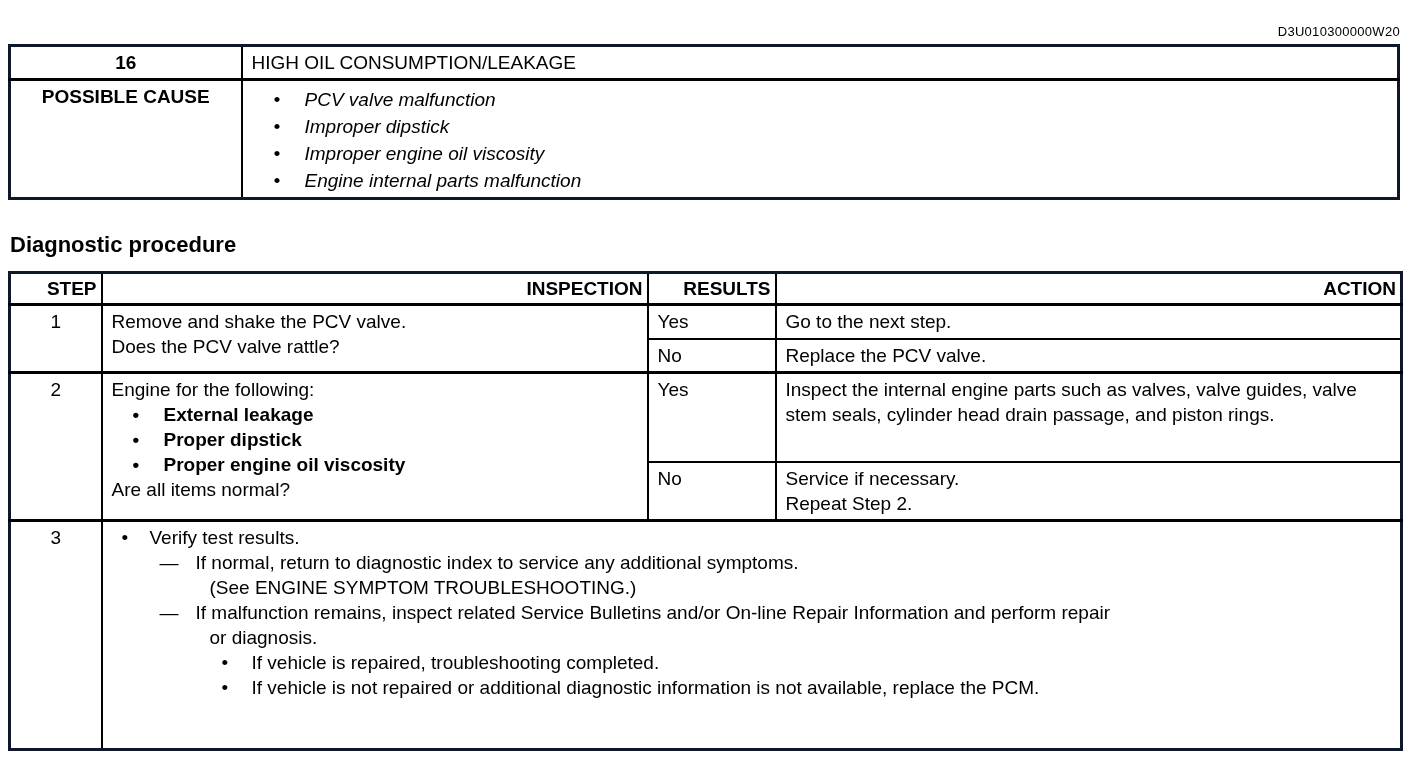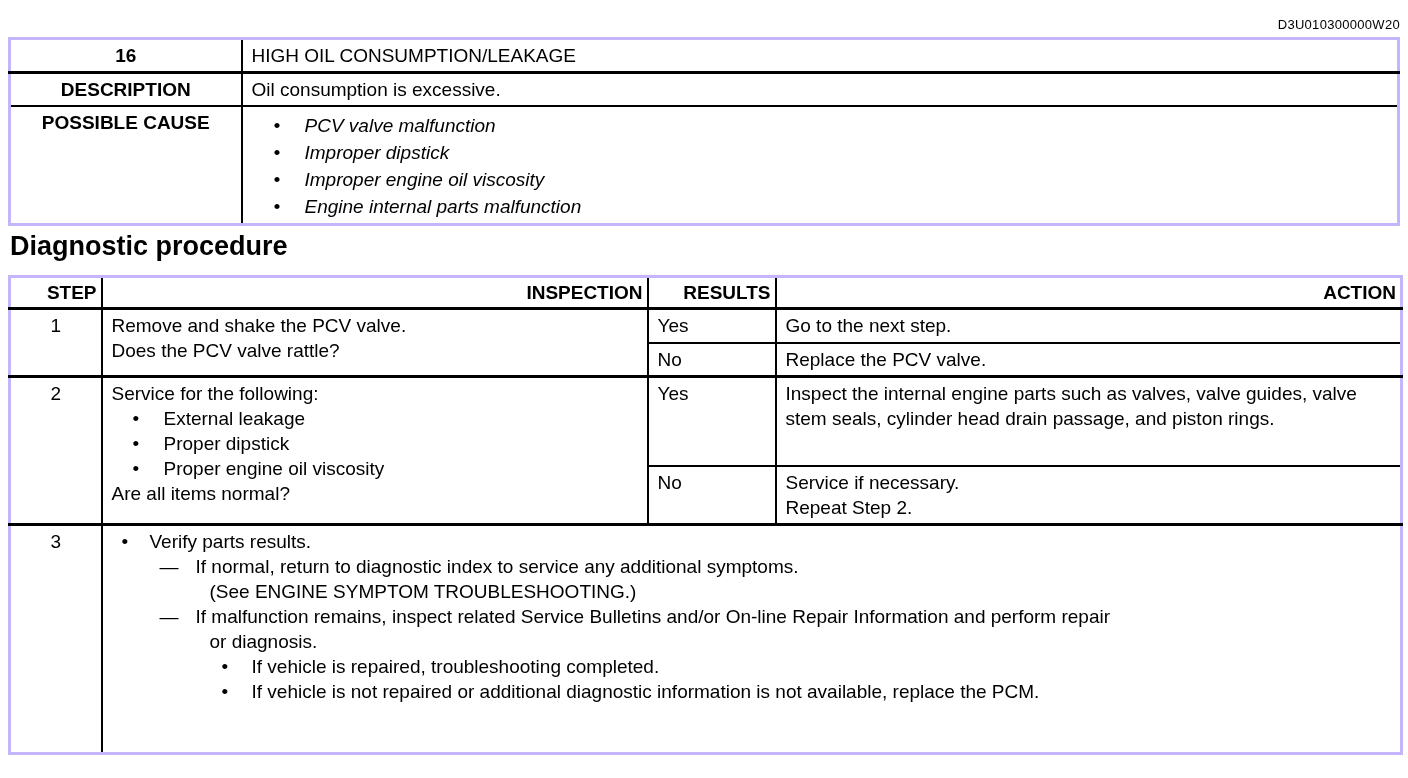--- a/index.html
+++ b/index.html
@@ -12,27 +12,27 @@
     overflow:hidden;
   }
   .page { padding:5px 8px 0 8px; }
 
   .title {
     font-size:24px; font-weight:700; letter-spacing:0.2px;
     padding-left:2px;
   }
   .doc-code {
     text-align:right; font-size:13px; letter-spacing:0.3px;
-    margin-top:12px; margin-bottom:5px;
+    margin-top:19px; margin-bottom:5px;
   }
 
   table.tbl {
     border-collapse:collapse; table-layout:fixed;
     width:1392px;
-    border:3px solid #c4b5fd;
+    border:3px solid #0f172a;
     padding-left:16px;
   }
   .tbl td, .tbl th {
     border:2px solid #000;
     font-size:19px;
     vertical-align:top;
     padding:3px 9px;
     line-height:25px;
     text-align:left;
     overflow:hidden;
@@ -41,42 +41,42 @@
   .mid { vertical-align:middle; }
 
   
   .summary .r1 td { height:33px; border-bottom-width:3px; vertical-align:middle; }
   .summary .r2 td { height:30px; vertical-align:middle; }
   .summary .r3 td { height:117px; }
   .summary .lbl { font-weight:700; text-align:center; }
   .summary td.cause-cell { line-height:27px; padding-top:5px; }
 
   .section-heading {
-    font-size:27px; font-weight:700;
-    margin-top:5px; margin-bottom:13px; padding-left:2px;
+    font-size:22px; font-weight:700;
+    margin-top:32px; margin-bottom:13px; padding-left:2px;
   }
 
   
   .diag th {
     height:31px; text-align:right; vertical-align:middle;
     font-weight:700; border-bottom-width:3px; padding:2px 4px;
   }
   .diag .stepnum { text-align:center; font-weight:400; }
   .diag .res { text-align:left; }
   .diag tr.s1a td { height:34px; }
   .diag tr.s1b td { height:33px; }
   .diag tr.s2a td { height:90px; }
   .diag tr.s2b td { height:58px; }
   .diag tr.s3  td { height:229px; }
   .diag tr.step-start td { border-top-width:3px; }
 
   
   .bline  { padding-left:53px; text-indent:-31px;font-style:italic; }
   .bline .bm  { display:inline-block; width:31px; text-indent:0; }
-  .b2line { padding-left:52px; text-indent:-31px; }
+  .b2line { padding-left:52px; text-indent:-31px;font-weight:bold; }
   .b2line .bm { display:inline-block; width:31px; text-indent:0; }
 
   .s3cell { line-height:26px; padding-top:4px; }
   .l0 { padding-left:38px;  text-indent:-28px; }
   .l0 .bm { display:inline-block; width:28px; text-indent:0; }
   .l1 { padding-left:84px;  text-indent:-36px; }
   .l1 .bm { display:inline-block; width:36px; text-indent:0; }
   .l1c { padding-left:98px; }
   .l2 { padding-left:140px; text-indent:-30px; }
   .l2 .bm { display:inline-block; width:30px; text-indent:0; }
@@ -90,24 +90,20 @@
 
   <table class="tbl summary">
     <colgroup>
         <col style="width:232px">
         <col>
       </colgroup>
     <tbody>
       <tr class="r1">
         <td class="lbl">16</td>
         <td class="bold mid">HIGH OIL CONSUMPTION/LEAKAGE</td>
-      </tr>
-      <tr class="r2">
-        <td class="lbl">DESCRIPTION</td>
-        <td>Oil consumption is excessive.</td>
       </tr>
       <tr class="r3">
         <td class="lbl mid">POSSIBLE CAUSE</td>
         <td class="cause-cell">
           <div class="bline"><span class="bm">•</span><span>PCV valve malfunction</span></div>
           <div class="bline"><span class="bm">•</span><span>Improper dipstick</span></div>
           <div class="bline"><span class="bm">•</span><span>Improper engine oil viscosity</span></div>
           <div class="bline"><span class="bm">•</span><span>Engine internal parts malfunction</span></div>
         </td>
       </tr>
@@ -141,41 +137,41 @@
         <td>Go to the next step.</td>
       </tr>
       <tr class="s1b">
         <td class="res">No</td>
         <td>Replace the PCV valve.</td>
       </tr>
 
       <tr class="s2a step-start">
         <td class="stepnum" rowspan="2">2</td>
         <td rowspan="2">
-          <div>Service for the following:</div>
+          <div>Engine for the following:</div>
           <div class="b2line"><span class="bm">•</span><span>External leakage</span></div>
           <div class="b2line"><span class="bm">•</span><span>Proper dipstick</span></div>
           <div class="b2line"><span class="bm">•</span><span>Proper engine oil viscosity</span></div>
           <div>Are all items normal?</div>
         </td>
         <td class="res">Yes</td>
         <td>Inspect the internal engine parts such as valves, valve guides, valve stem seals, cylinder head drain passage, and piston rings.</td>
       </tr>
       <tr class="s2b">
         <td class="res">No</td>
         <td>
           <div>Service if necessary.</div>
           <div>Repeat Step 2.</div>
         </td>
       </tr>
 
       <tr class="s3 step-start">
         <td class="stepnum">3</td>
         <td colspan="3" class="s3cell">
-          <div class="l0"><span class="bm">•</span><span>Verify parts results.</span></div>
+          <div class="l0"><span class="bm">•</span><span>Verify test results.</span></div>
           <div class="l1"><span class="bm">—</span><span>If normal, return to diagnostic index to service any additional symptoms.</span></div>
           <div class="l1c">(See ENGINE SYMPTOM TROUBLESHOOTING.)</div>
           <div class="l1"><span class="bm">—</span><span>If malfunction remains, inspect related Service Bulletins and/or On-line Repair Information and perform repair</span></div>
           <div class="l1c">or diagnosis.</div>
           <div class="l2"><span class="bm">•</span><span>If vehicle is repaired, troubleshooting completed.</span></div>
           <div class="l2"><span class="bm">•</span><span>If vehicle is not repaired or additional diagnostic information is not available, replace the PCM.</span></div>
         </td>
       </tr>
     </tbody>
   </table>

